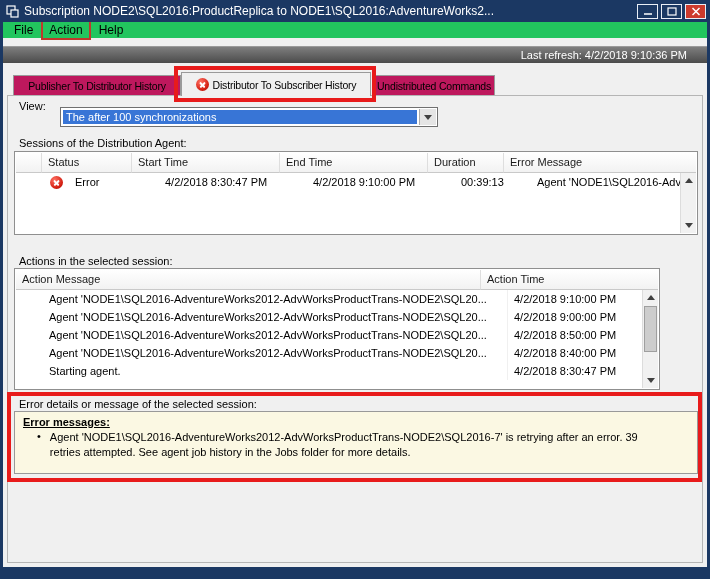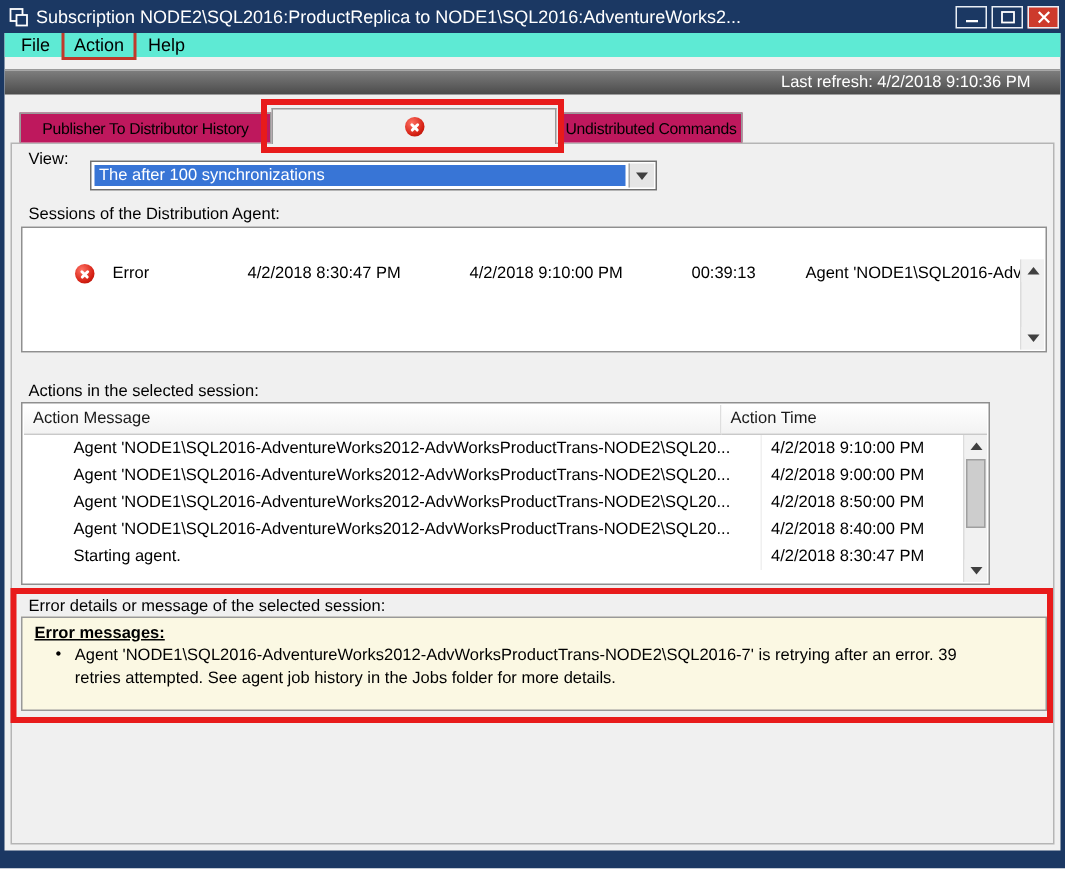--- a/index.html
+++ b/index.html
@@ -15,21 +15,21 @@
   .title-text { flex:1; font-size:12px; white-space:nowrap; overflow:hidden; }
   .caption-buttons { display:flex; gap:3px; margin-left:4px; }
   .cap-btn { width:21px; height:15px; border:1px solid #e9eef5; background:#1b3863;
              display:flex; align-items:center; justify-content:center; cursor:default; }
   .cap-btn.close { background:#cd3a2c; }
 
   
   .client { position:absolute; top:22px; left:3px; right:3px; bottom:12px; background:#f0f0f0; overflow:hidden; }
 
   .menubar { position:absolute; top:0; left:0; right:0; height:16px; display:flex; align-items:center;
-             padding-left:3px; background:#5eead4; }
+             padding-left:3px; background:#22c55e; }
   .menu-item { padding:3px 8px; font-size:12px; }
   .menu-item.annotated { border:2px solid #c0392b; padding:1px 6px; }
 
   .refreshbar { position:absolute; top:24px; left:0; right:0; height:17px;
                 background:linear-gradient(#7e7e7e,#4b4b4b); border-top:1px solid #9a9a9a;
                 color:#fff; display:flex; justify-content:flex-end; align-items:center; padding-right:20px; }
 
   
   .panel { position:absolute; top:73px; left:4px; right:4px; bottom:4px; border:1px solid #b5b5b5; background:#f0f0f0; }
   .tab { position:absolute; top:53px; height:20px; background:#be185d; border:1px solid #9a9a9a; border-bottom:none;
@@ -148,36 +148,45 @@
       <span>Last refresh: 4/2/2018 9:10:36 PM</span>
     </div>
 
     <div class="panel"></div>
 
     <div class="tab tab1">
       <span>Publisher To Distributor History</span>
     </div>
     <div class="tab tab2">
       <span class="err-ico"></span>
+      <span>Distributor To Subscriber History</span>
     </div>
     <div class="tab tab3">
       <span>Undistributed Commands</span>
     </div>
     <div class="annot annot-tab"></div>
 
     <span class="lbl view-lbl">View:</span>
     <div class="combo">
       <span class="combo-sel">The after 100 synchronizations</span>
       <span class="combo-btn">
         <span class="tri-down"></span>
       </span>
     </div>
 
     <span class="lbl sess-lbl">Sessions of the Distribution Agent:</span>
     <div class="listview sessions-table">
+      <div class="lv-head">
+        <span class="hcell c-icon"></span>
+        <span class="hcell c-status">Status</span>
+        <span class="hcell c-start">Start Time</span>
+        <span class="hcell c-end">End Time</span>
+        <span class="hcell c-dur">Duration</span>
+        <span class="hcell c-err">Error Message</span>
+      </div>
       <div class="lv-body">
         <div class="lv-row">
           <span class="cell c-icon">
               <span class="err-ico"></span>
             </span>
           <span class="cell c-status">Error</span>
           <span class="cell c-start">4/2/2018 8:30:47 PM</span>
           <span class="cell c-end">4/2/2018 9:10:00 PM</span>
           <span class="cell c-dur">00:39:13</span>
           <span class="cell c-err">Agent 'NODE1\SQL2016-Adventu...</span>

